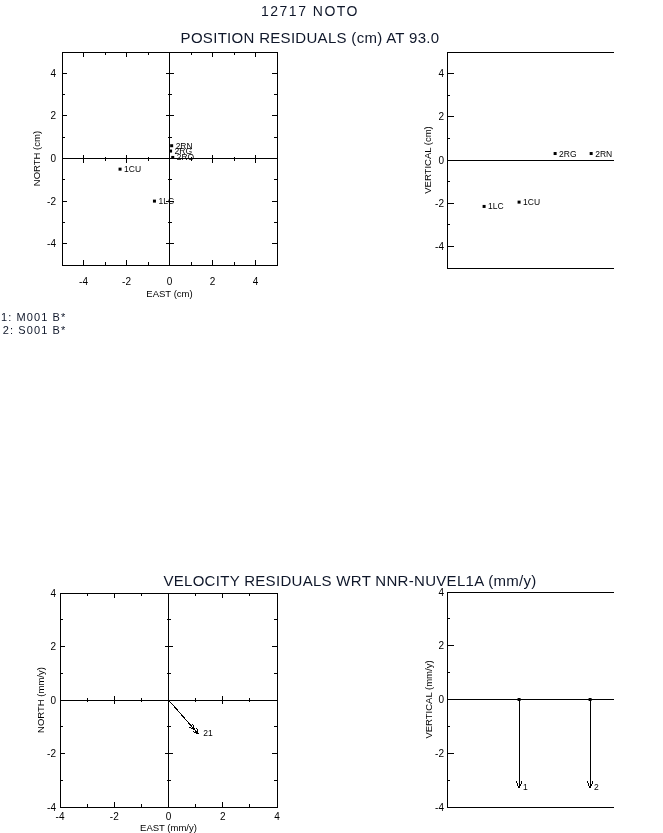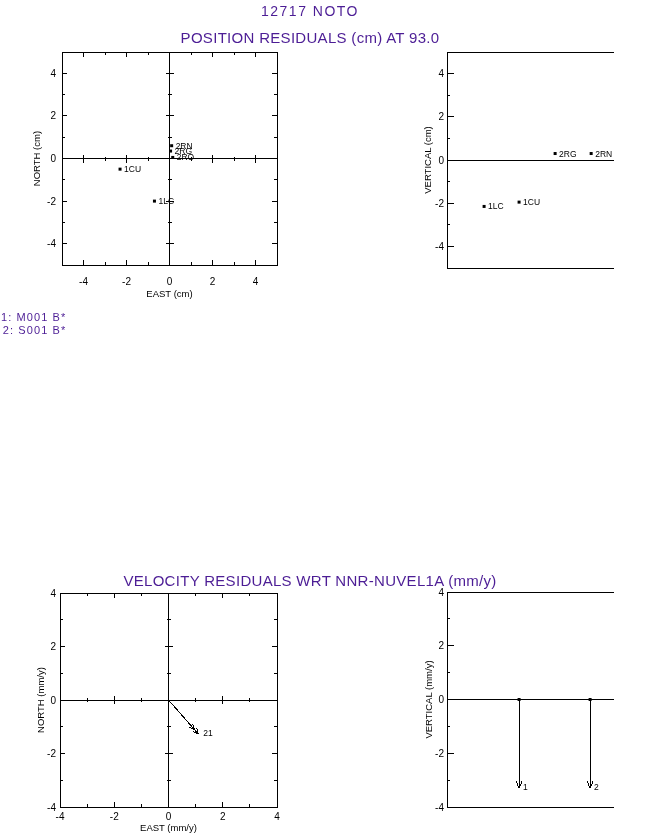--- a/index.html
+++ b/index.html
@@ -1,29 +1,29 @@
 <!DOCTYPE html>
 <html><head>
 <meta charset="utf-8">
 <style>
   html,body{margin:0;padding:0;background:#ffffff;}
   .page{
     position:relative;width:614px;height:833px;background:#ffffff;
-    font-family:"Liberation Sans",sans-serif;color:#4c1d95;overflow:hidden;
+    font-family:"Liberation Sans",sans-serif;color:#0f172a;overflow:hidden;
   }
   .page-title{
     position:absolute;top:3px;left:0;width:620px;text-align:center;
     font-size:14px;letter-spacing:1.5px;
   }
   .section-title{
     position:absolute;left:0;width:620px;text-align:center;
     font-size:15px;letter-spacing:0.3px;
   }
   .pos-title{top:29px;}
-  .vel-title{top:572px;}
+  .vel-title{top:572px;padding-left:40px;}
   .legend{
     position:absolute;left:1px;top:311px;font-size:11px;
     letter-spacing:1.1px;line-height:13px;text-align:right;
   }
   svg{position:absolute;left:0;top:0;}
   svg text{font-family:"Liberation Sans",sans-serif;fill:#000;}
 </style>
 </head>
 <body>
 

